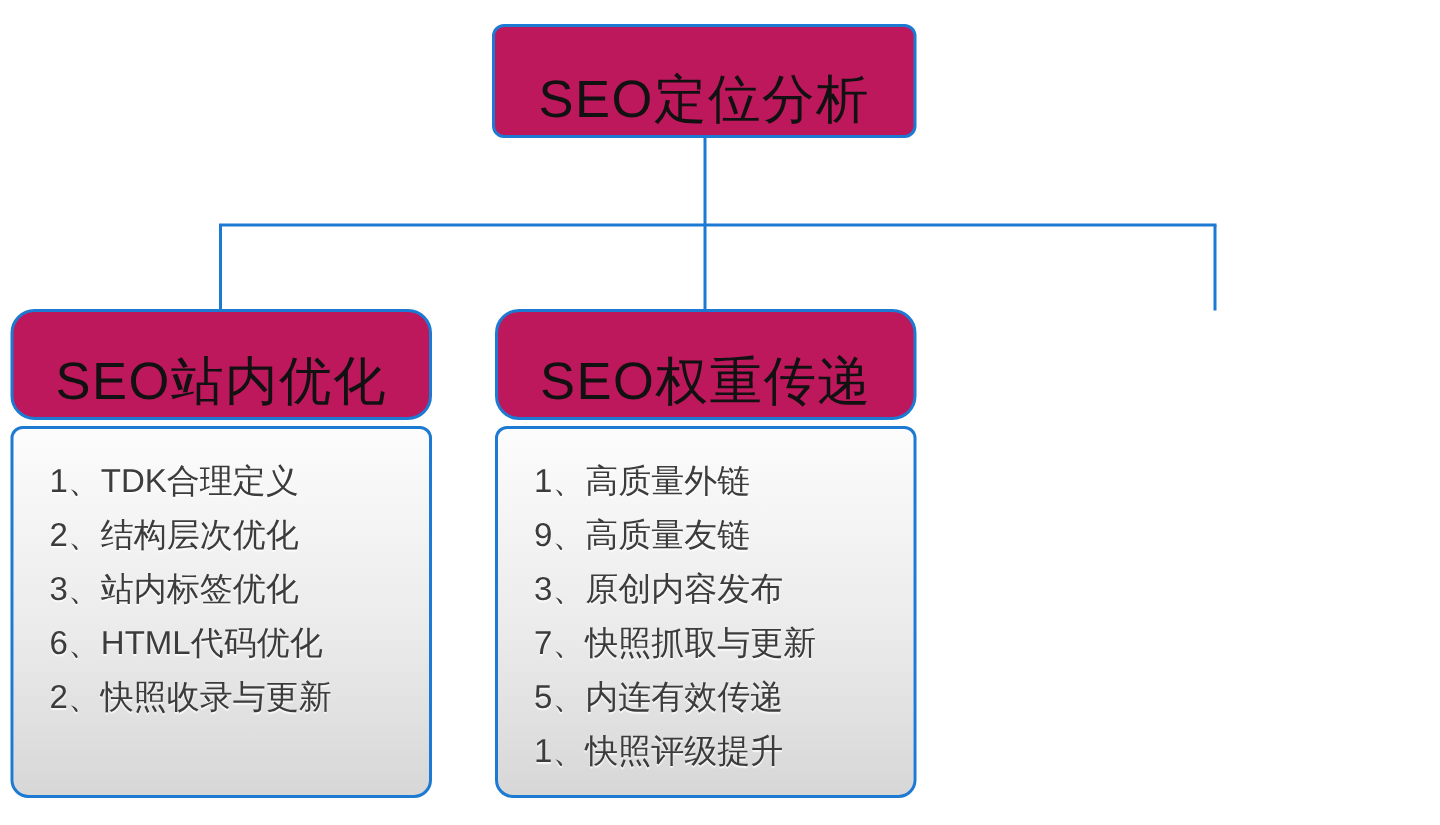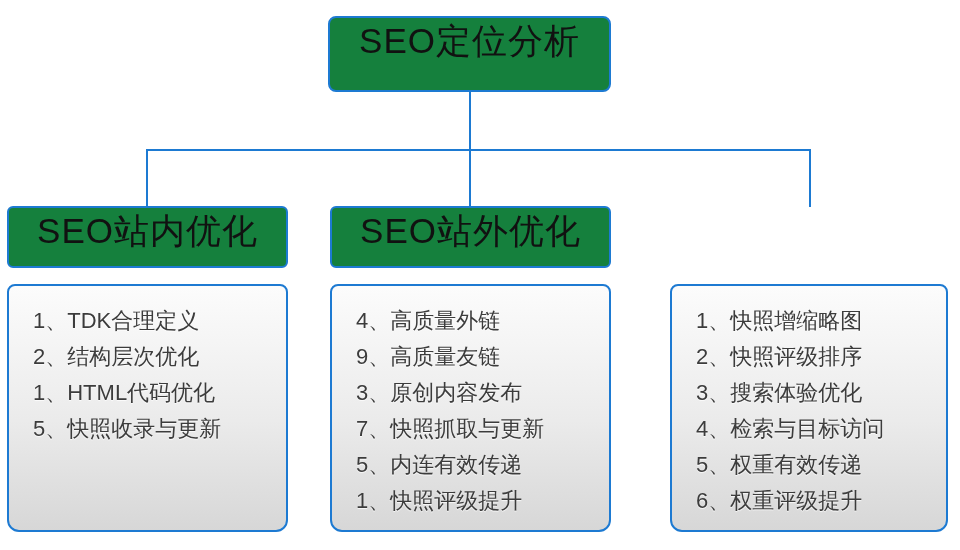--- a/index.html
+++ b/index.html
@@ -16,37 +16,37 @@
     font-family: "Liberation Sans", "DejaVu Sans", sans-serif;
     width: 960px; height: 550px; overflow: hidden;
   }
   .canvas {
     position: relative;
     width: 960px; height: 550px;
     background: #ffffff;
   }
   .box {
     position: absolute;
-    background: #15803d;
+    background: #be185d;
     border: 2px solid var(--accent);
     display: flex;
-    align-items: flex-start;
+    align-items: flex-end;
     justify-content: center;
     color: var(--title-text);
   }
   .top-box {
     left: 328px; top: 16px; width: 283px; height: 76px;
     border-radius: 8px;
     font-size: 35px;
     letter-spacing: 1px;
   }
   .header-box {
-    top: 206px; height: 62px;
+    top: 206px; height: 74px;
     left: 0; right: 0;
-    border-radius: 6px;
+    border-radius: 16px;
     font-size: 35px;
     letter-spacing: 1px;
   }
   .col {
     position: absolute;
     top: 0; height: 550px;
   }
   .list-box {
     position: absolute;
     top: 284px; height: 248px;
@@ -85,43 +85,36 @@
   <div class="conn v" style="left:469px; top:150px; height:57px;"></div>
   <div class="conn v" style="left:809px; top:150px; height:57px;"></div>
 
   <div class="col" style="left:7px; width:281px;">
     <div class="box header-box">
       <span>SEO站内优化</span>
     </div>
     <div class="list-box">
       <div class="list-item">1、TDK合理定义</div>
       <div class="list-item">2、结构层次优化</div>
-      <div class="list-item">1、HTML代码优化</div>
-      <div class="list-item">5、快照收录与更新</div>
+      <div class="list-item">3、站内标签优化</div>
+      <div class="list-item">6、HTML代码优化</div>
+      <div class="list-item">2、快照收录与更新</div>
     </div>
   </div>
 
   <div class="col" style="left:330px; width:281px;">
     <div class="box header-box">
-      <span>SEO站外优化</span>
+      <span>SEO权重传递</span>
     </div>
     <div class="list-box">
-      <div class="list-item">4、高质量外链</div>
+      <div class="list-item">1、高质量外链</div>
       <div class="list-item">9、高质量友链</div>
       <div class="list-item">3、原创内容发布</div>
       <div class="list-item">7、快照抓取与更新</div>
       <div class="list-item">5、内连有效传递</div>
       <div class="list-item">1、快照评级提升</div>
     </div>
   </div>
 
   <div class="col" style="left:670px; width:278px;">
-    <div class="list-box">
-      <div class="list-item">1、快照增缩略图</div>
-      <div class="list-item">2、快照评级排序</div>
-      <div class="list-item">3、搜索体验优化</div>
-      <div class="list-item">4、检索与目标访问</div>
-      <div class="list-item">5、权重有效传递</div>
-      <div class="list-item">6、权重评级提升</div>
-    </div>
   </div>
 
 </div>
 
 </body></html>

